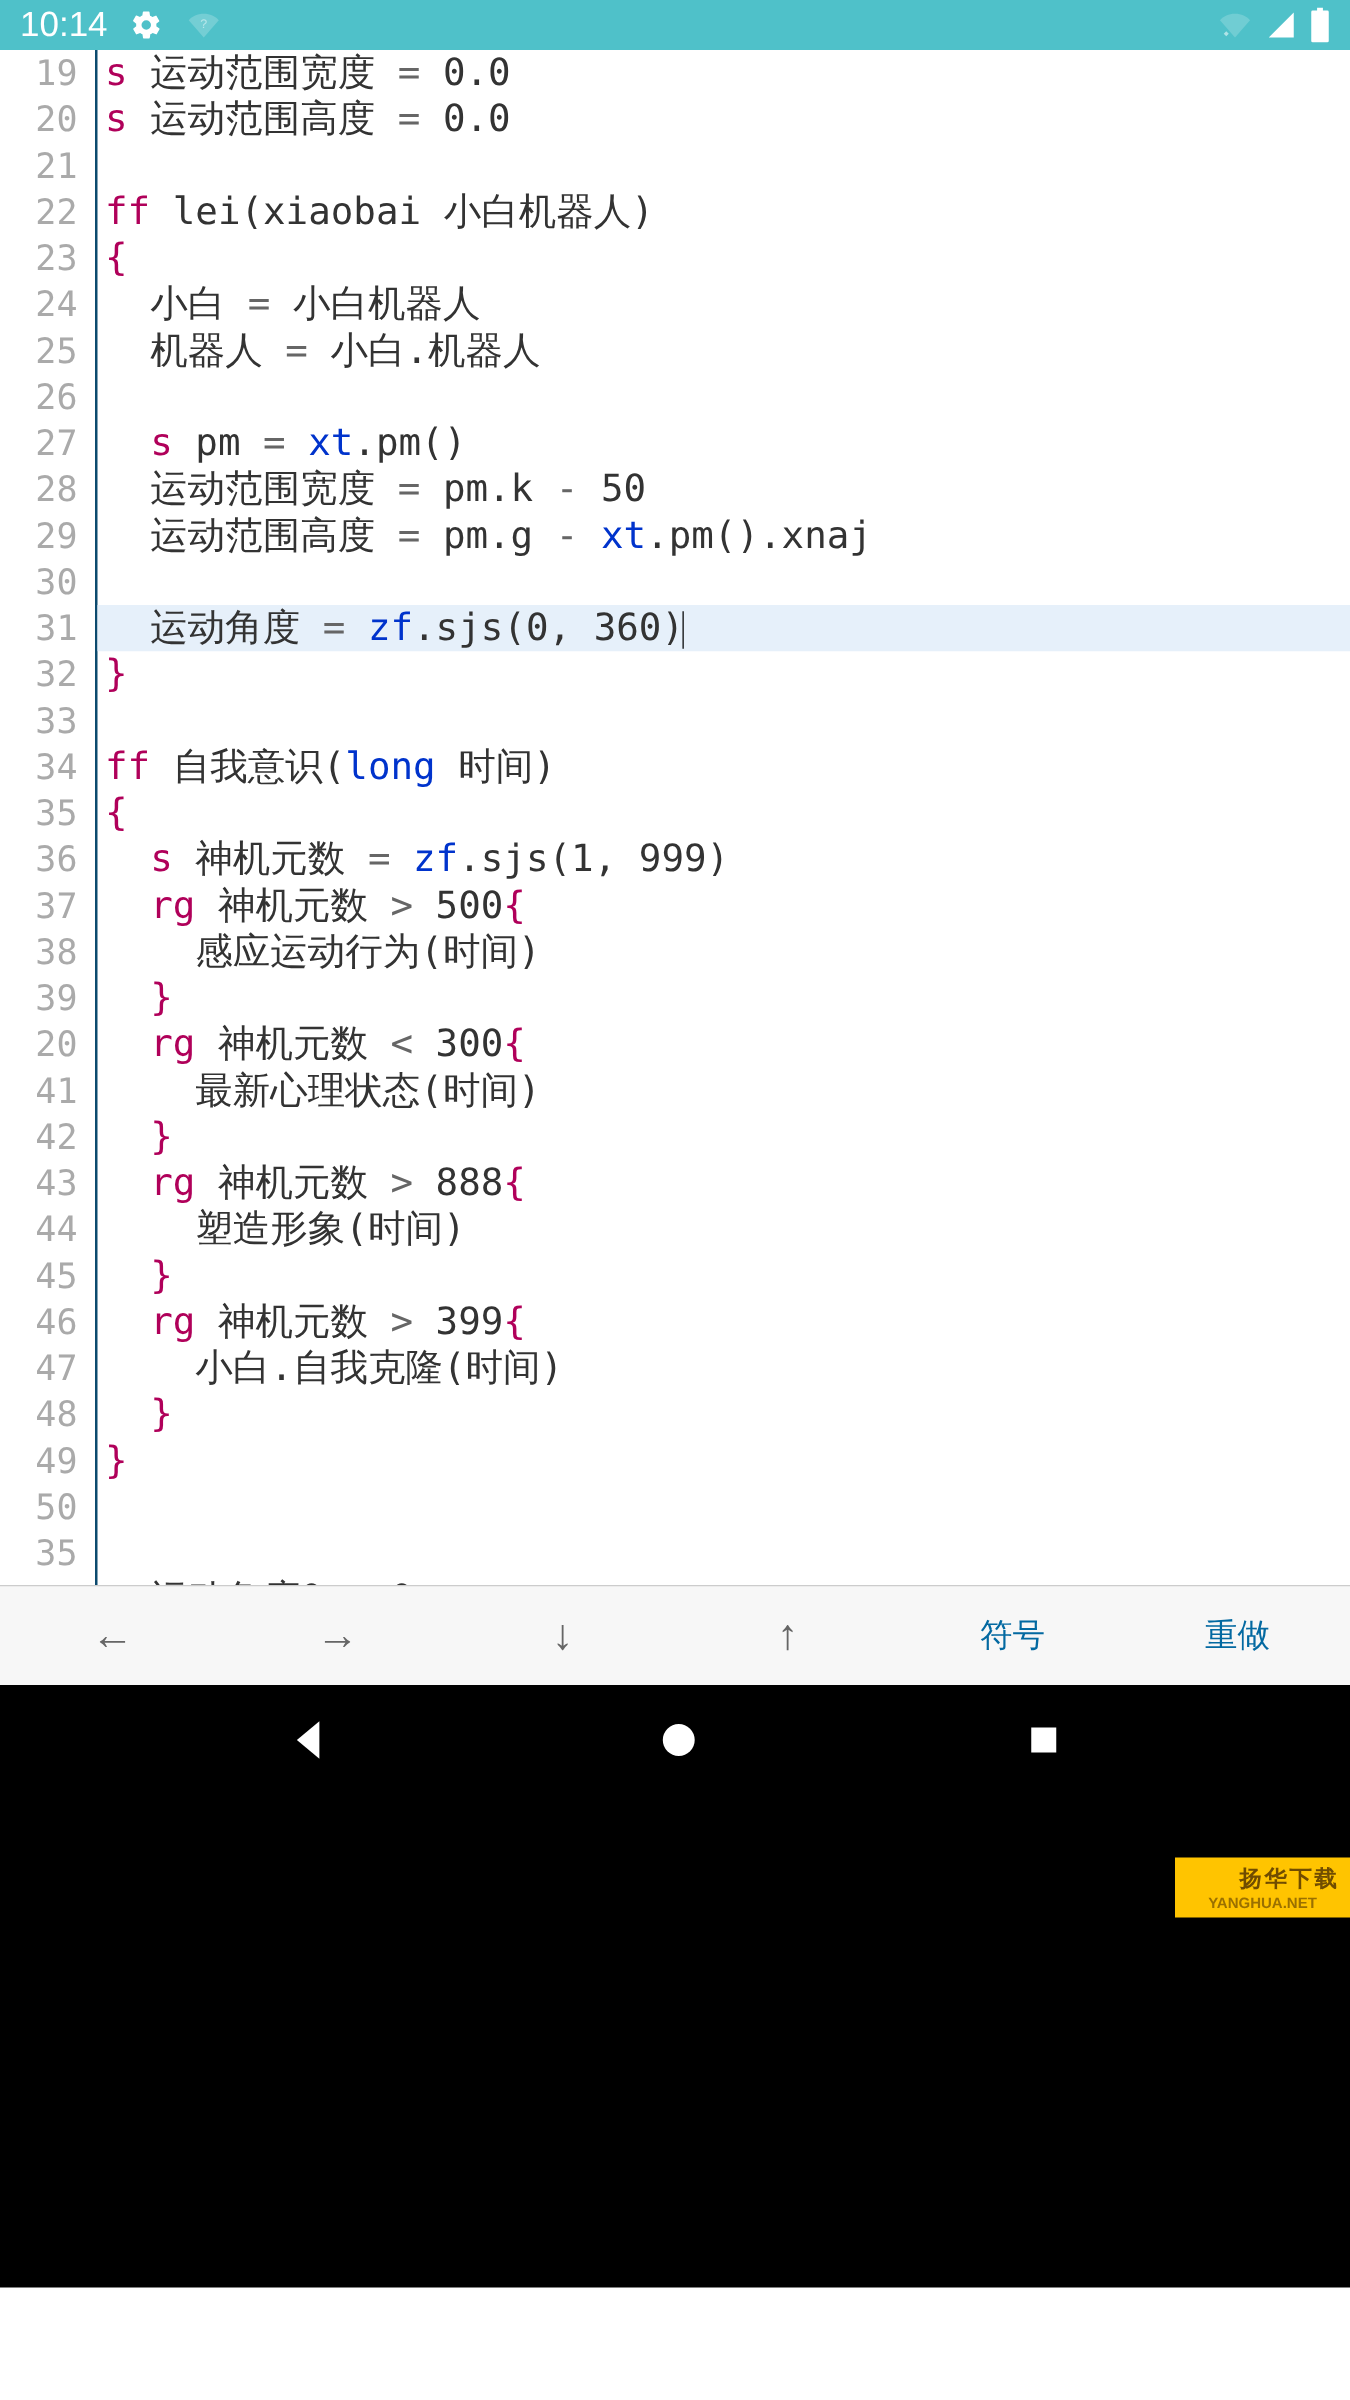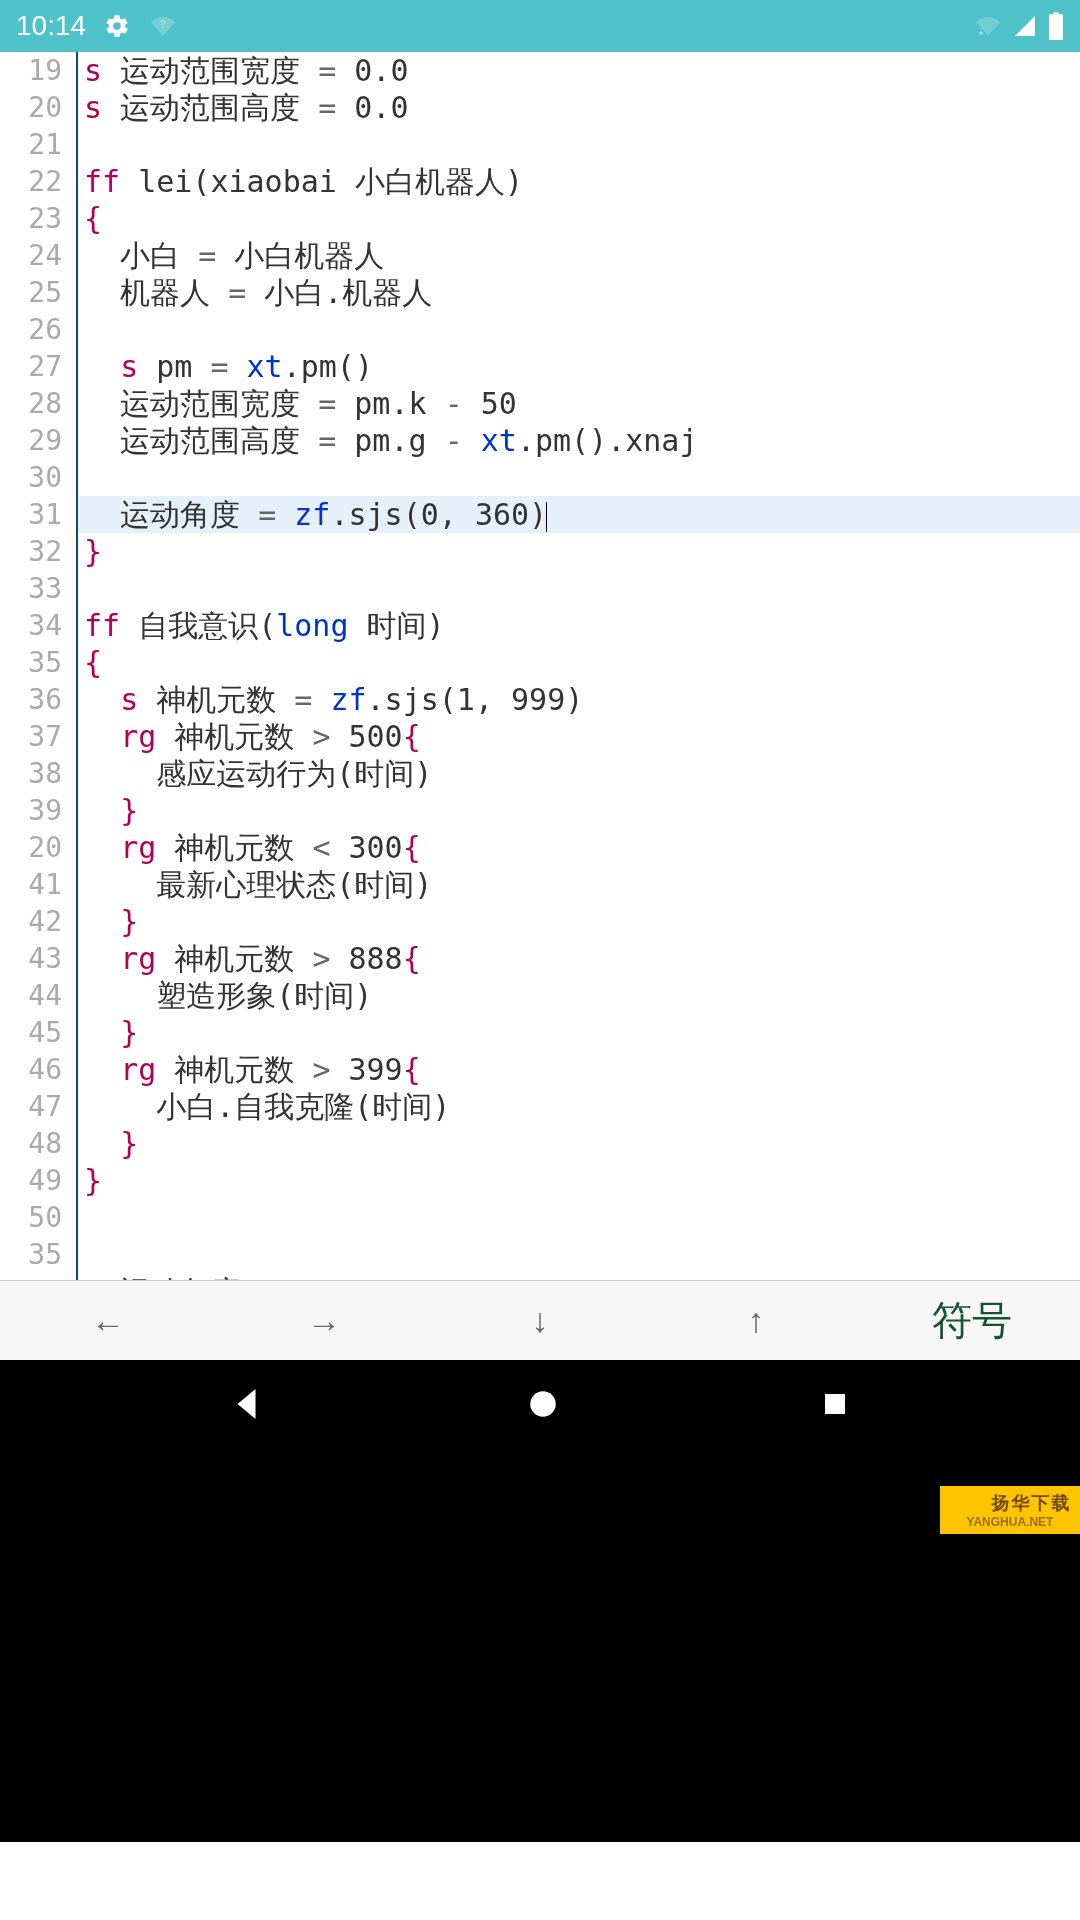--- a/index.html
+++ b/index.html
@@ -1,19 +1,19 @@
 <!DOCTYPE html>
 <html><head>
 <meta charset="utf-8">
 <style>
   * { margin: 0; padding: 0; box-sizing: border-box; }
   html, body { width: 1080px; height: 1920px; overflow: hidden; font-family: sans-serif; }
   
   .status-bar {
-    height: 52px;
+    height: 40px;
     background: #4fc1c9;
     display: flex;
     align-items: center;
     padding: 0 16px;
     color: #fff;
     font-size: 28px;
   }
   .status-left { display: flex; align-items: center; gap: 18px; }
   .status-right { margin-left: auto; display: flex; align-items: center; gap: 10px; }
   .status-icon { display: inline-flex; }
@@ -65,22 +65,22 @@
     height: 80px;
     display: flex;
     border-top: 1px solid #ccc;
     background: #f7f7f7;
   }
   .toolbar > div {
     flex: 1;
     display: flex;
     align-items: center;
     justify-content: center;
-    color: #14532d;
-    font-size: 40px;
+    color: #0369a1;
+    font-size: 26px;
   }
   .toolbar .arrow { font-size: 34px; color: #666; }
   
   .black-bar {
     height: 482px;
     background: #000;
     position: relative;
   }
   .nav-bar {
     position: absolute;
@@ -188,20 +188,21 @@
     </div>
   <div class="code" id="code"><div class="line"><span class="kw1">s</span><span class="pn"> 运动范围宽度 </span><span class="op">=</span><span class="pn"> 0.0</span></div><div class="line"><span class="kw1">s</span><span class="pn"> 运动范围高度 </span><span class="op">=</span><span class="pn"> 0.0</span></div><div class="line"></div><div class="line"><span class="kw1">ff</span><span class="pn"> lei(xiaobai 小白机器人)</span></div><div class="line"><span class="br">{</span></div><div class="line"><span class="pn">  小白 </span><span class="op">=</span><span class="pn"> 小白机器人</span></div><div class="line"><span class="pn">  机器人 </span><span class="op">=</span><span class="pn"> 小白.机器人</span></div><div class="line"></div><div class="line"><span class="pn">  </span><span class="kw1">s</span><span class="pn"> pm </span><span class="op">=</span><span class="pn"> </span><span class="kw2">xt</span><span class="pn">.pm()</span></div><div class="line"><span class="pn">  运动范围宽度 </span><span class="op">=</span><span class="pn"> pm.k </span><span class="op">-</span><span class="pn"> 50</span></div><div class="line"><span class="pn">  运动范围高度 </span><span class="op">=</span><span class="pn"> pm.g </span><span class="op">-</span><span class="pn"> </span><span class="kw2">xt</span><span class="pn">.pm().xnaj</span></div><div class="line"></div><div class="line hl"><span class="pn">  运动角度 </span><span class="op">=</span><span class="pn"> </span><span class="kw2">zf</span><span class="pn">.sjs(0, 360)</span><span class="cursor"></span></div><div class="line"><span class="br">}</span></div><div class="line"></div><div class="line"><span class="kw1">ff</span><span class="pn"> 自我意识(</span><span class="kw2">long</span><span class="pn"> 时间)</span></div><div class="line"><span class="br">{</span></div><div class="line"><span class="pn">  </span><span class="kw1">s</span><span class="pn"> 神机元数 </span><span class="op">=</span><span class="pn"> </span><span class="kw2">zf</span><span class="pn">.sjs(1, 999)</span></div><div class="line"><span class="pn">  </span><span class="kw1">rg</span><span class="pn"> 神机元数 </span><span class="op">&gt;</span><span class="pn"> 500</span><span class="br">{</span></div><div class="line"><span class="pn">    感应运动行为(时间)</span></div><div class="line"><span class="pn">  </span><span class="br">}</span></div><div class="line"><span class="pn">  </span><span class="kw1">rg</span><span class="pn"> 神机元数 </span><span class="op">&lt;</span><span class="pn"> 300</span><span class="br">{</span></div><div class="line"><span class="pn">    最新心理状态(时间)</span></div><div class="line"><span class="pn">  </span><span class="br">}</span></div><div class="line"><span class="pn">  </span><span class="kw1">rg</span><span class="pn"> 神机元数 </span><span class="op">&gt;</span><span class="pn"> 888</span><span class="br">{</span></div><div class="line"><span class="pn">    塑造形象(时间)</span></div><div class="line"><span class="pn">  </span><span class="br">}</span></div><div class="line"><span class="pn">  </span><span class="kw1">rg</span><span class="pn"> 神机元数 </span><span class="op">&gt;</span><span class="pn"> 399</span><span class="br">{</span></div><div class="line"><span class="pn">    小白.自我克隆(时间)</span></div><div class="line"><span class="pn">  </span><span class="br">}</span></div><div class="line"><span class="br">}</span></div><div class="line"></div><div class="line"></div><div class="line"><span class="kw1">s</span><span class="pn"> 运动角度0 </span><span class="op">=</span><span class="pn"> 0</span></div></div>
 </div>
 
 <div class="toolbar">
   <div class="arrow">←</div>
   <div class="arrow">→</div>
   <div class="arrow">↓</div>
   <div class="arrow">↑</div>
   <div>符号</div>
+  <div>重做</div>
 </div>
 
 <div class="black-bar">
   <div class="nav-bar">
     <span>
       <svg class="nav-btn" width="36" height="36" viewBox="0 0 24 24">
           <path d="M17 2 5 12l12 10Z"></path>
         </svg>
     </span>
     <span>

